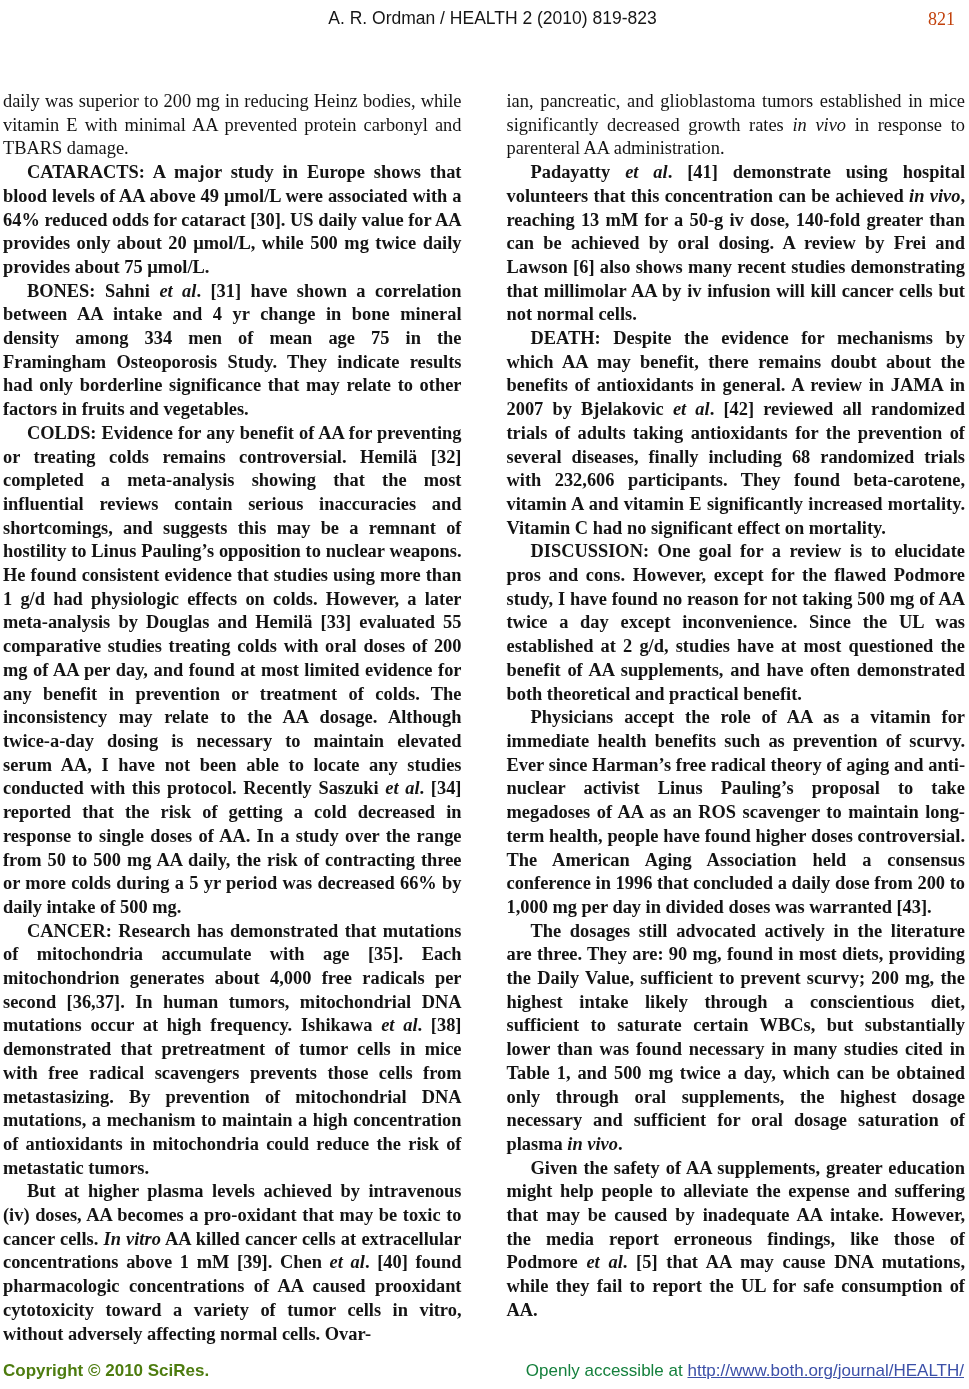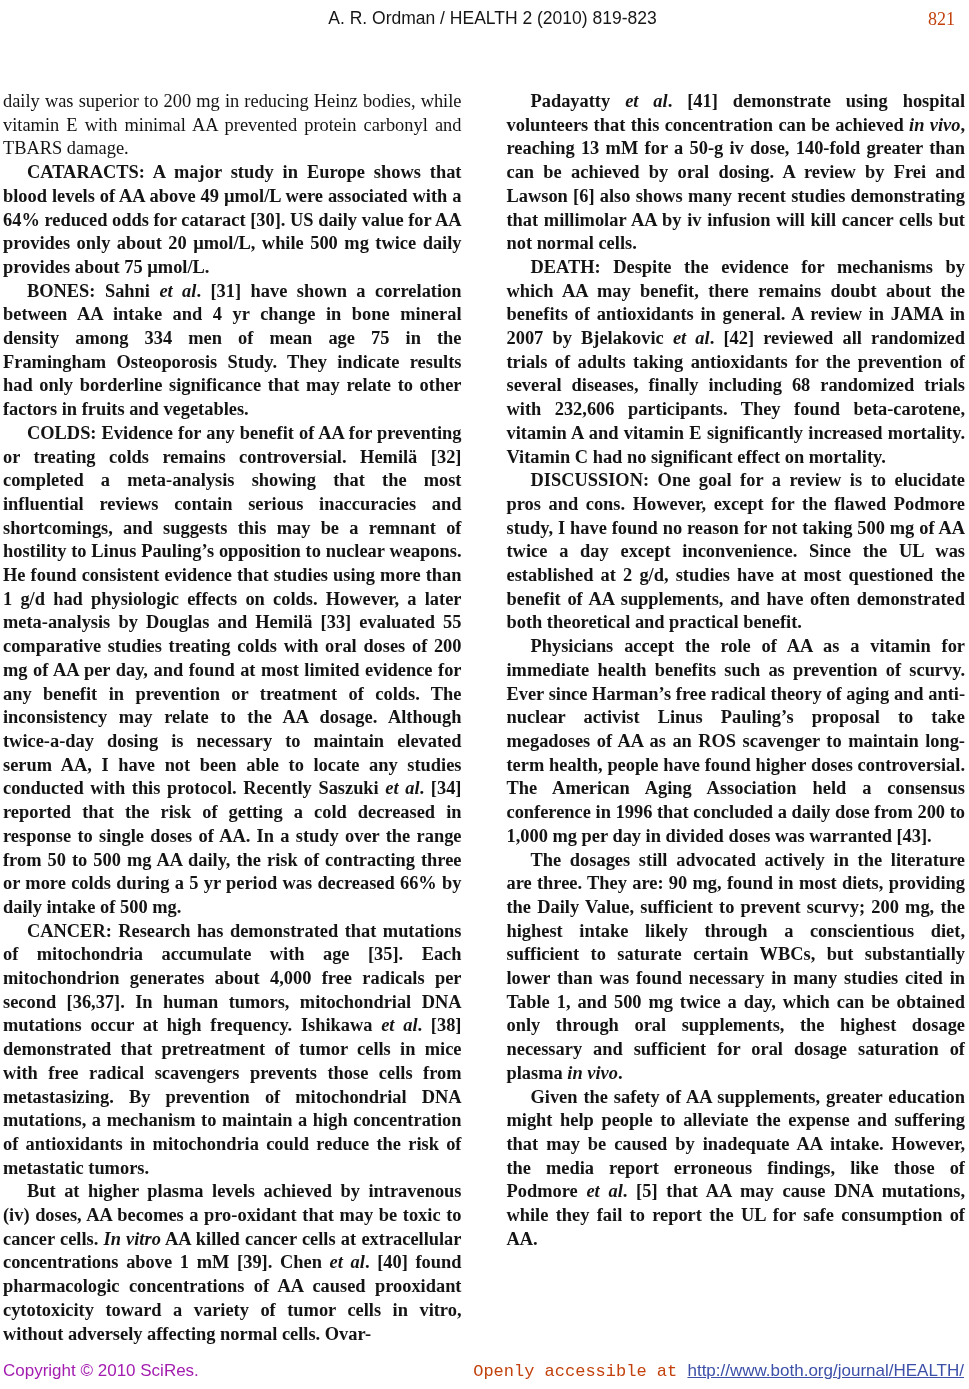--- a/index.html
+++ b/index.html
@@ -49,21 +49,21 @@
   .col p.indent { text-indent:24px;font-weight:bold; }
   .footer {
     position:absolute;
     left:3px; right:5px; top:1361px;
     display:flex;
     justify-content:space-between;
     align-items:baseline;
     font-family:"Liberation Sans", sans-serif;
     font-size:17px;
   }
-  .copyright { font-weight:normal; color:#a21caf; }
+  .copyright { font-weight:bold; color:#4d7c0f; }
   .access { white-space:nowrap; }
   .access-text { }
   .access-link { text-decoration:underline; cursor:pointer; }
 </style>
 </head>
 <body>
 
 <div class="page">
 
   <div class="header">
@@ -74,29 +74,30 @@
   <div class="columns">
     <div class="col" id="col-left">
         <p>daily was superior to 200 mg in reducing Heinz bodies, while vitamin E with minimal AA prevented protein carbonyl and TBARS damage.</p>
         <p class="indent">CATARACTS: A major study in Europe shows that blood levels of AA above 49 µmol/L were associated with a 64% reduced odds for cataract [30]. US daily value for AA provides only about 20 µmol/L, while 500 mg twice daily provides about 75 µmol/L.</p>
         <p class="indent">BONES: Sahni <i>et al</i>. [31] have shown a correlation between AA intake and 4 yr change in bone mineral density among 334 men of mean age 75 in the Framingham Osteoporosis Study. They indicate results had only borderline significance that may relate to other factors in fruits and vegetables.</p>
         <p class="indent">COLDS: Evidence for any benefit of AA for preventing or treating colds remains controversial. Hemilä [32] completed a meta-analysis showing that the most influential reviews contain serious inaccuracies and shortcomings, and suggests this may be a remnant of hostility to Linus Pauling’s opposition to nuclear weapons. He found consistent evidence that studies using more than 1 g/d had physiologic effects on colds. However, a later meta-analysis by Douglas and Hemilä [33] evaluated 55 comparative studies treating colds with oral doses of 200 mg of AA per day, and found at most limited evidence for any benefit in prevention or treatment of colds. The inconsistency may relate to the AA dosage. Although twice-a-day dosing is necessary to maintain elevated serum AA, I have not been able to locate any studies conducted with this protocol. Recently Saszuki <i>et al</i>. [34] reported that the risk of getting a cold decreased in response to single doses of AA. In a study over the range from 50 to 500 mg AA daily, the risk of contracting three or more colds during a 5 yr period was decreased 66% by daily intake of 500 mg.</p>
         <p class="indent">CANCER: Research has demonstrated that mutations of mitochondria accumulate with age [35]. Each mitochondrion generates about 4,000 free radicals per second [36,37]. In human tumors, mitochondrial DNA mutations occur at high frequency. Ishikawa <i>et al</i>. [38] demonstrated that pretreatment of tumor cells in mice with free radical scavengers prevents those cells from metastasizing. By prevention of mitochondrial DNA mutations, a mechanism to maintain a high concentration of antioxidants in mitochondria could reduce the risk of metastatic tumors.</p>
         <p class="indent">But at higher plasma levels achieved by intravenous (iv) doses, AA becomes a pro-oxidant that may be toxic to cancer cells. <i>In vitro</i> AA killed cancer cells at extracellular concentrations above 1 mM [39]. Chen <i>et al</i>. [40] found pharmacologic concentrations of AA caused prooxidant cytotoxicity toward a variety of tumor cells in vitro, without adversely affecting normal cells. Ovar-</p>
       </div>
     <div class="col" id="col-right">
+        <p>ian, pancreatic, and glioblastoma tumors established in mice significantly decreased growth rates <i>in vivo</i> in response to parenteral AA administration.</p>
         <p class="indent">Padayatty <i>et al</i>. [41] demonstrate using hospital volunteers that this concentration can be achieved <i>in vivo</i>, reaching 13 mM for a 50-g iv dose, 140-fold greater than can be achieved by oral dosing. A review by Frei and Lawson [6] also shows many recent studies demonstrating that millimolar AA by iv infusion will kill cancer cells but not normal cells.</p>
         <p class="indent">DEATH: Despite the evidence for mechanisms by which AA may benefit, there remains doubt about the benefits of antioxidants in general. A review in JAMA in 2007 by Bjelakovic <i>et al</i>. [42] reviewed all randomized trials of adults taking antioxidants for the prevention of several diseases, finally including 68 randomized trials with 232,606 participants. They found beta-carotene, vitamin A and vitamin E significantly increased mortality. Vitamin C had no significant effect on mortality.</p>
         <p class="indent">DISCUSSION: One goal for a review is to elucidate pros and cons. However, except for the flawed Podmore study, I have found no reason for not taking 500 mg of AA twice a day except inconvenience. Since the UL was established at 2 g/d, studies have at most questioned the benefit of AA supplements, and have often demonstrated both theoretical and practical benefit.</p>
         <p class="indent">Physicians accept the role of AA as a vitamin for immediate health benefits such as prevention of scurvy. Ever since Harman’s free radical theory of aging and anti-nuclear activist Linus Pauling’s proposal to take megadoses of AA as an ROS scavenger to maintain long-term health, people have found higher doses controversial. The American Aging Association held a consensus conference in 1996 that concluded a daily dose from 200 to 1,000 mg per day in divided doses was warranted [43].</p>
         <p class="indent">The dosages still advocated actively in the literature are three. They are: 90 mg, found in most diets, providing the Daily Value, sufficient to prevent scurvy; 200 mg, the highest intake likely through a conscientious diet, sufficient to saturate certain WBCs, but substantially lower than was found necessary in many studies cited in <b>Table 1</b>, and 500 mg twice a day, which can be obtained only through oral supplements, the highest dosage necessary and sufficient for oral dosage saturation of plasma <i>in vivo</i>.</p>
         <p class="indent">Given the safety of AA supplements, greater education might help people to alleviate the expense and suffering that may be caused by inadequate AA intake. However, the media report erroneous findings, like those of Podmore <i>et al</i>. [5] that AA may cause DNA mutations, while they fail to report the UL for safe consumption of AA.</p>
       </div>
   </div>
 
   <div class="footer">
     <div class="copyright">Copyright © 2010 SciRes.</div>
     <div class="access">
-      <span class="access-text" style="color: #c2410c; font-family: Liberation Mono, monospace;">Openly accessible at </span><a class="access-link" style="color: rgb(60, 80, 168);">http://www.both.org/journal/HEALTH/</a>
+      <span class="access-text" style="color: #15803d;">Openly accessible at </span><a class="access-link" style="color: rgb(60, 80, 168);">http://www.both.org/journal/HEALTH/</a>
     </div>
   </div>
 
 </div>
 
 </body></html>

